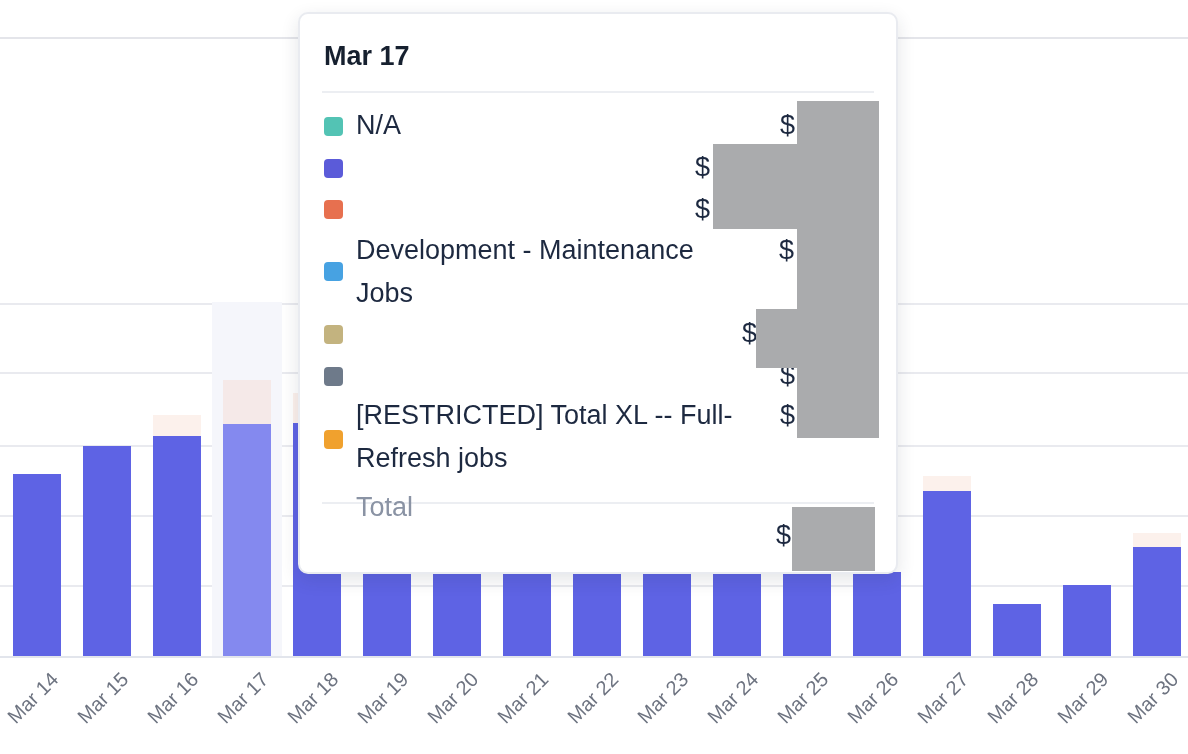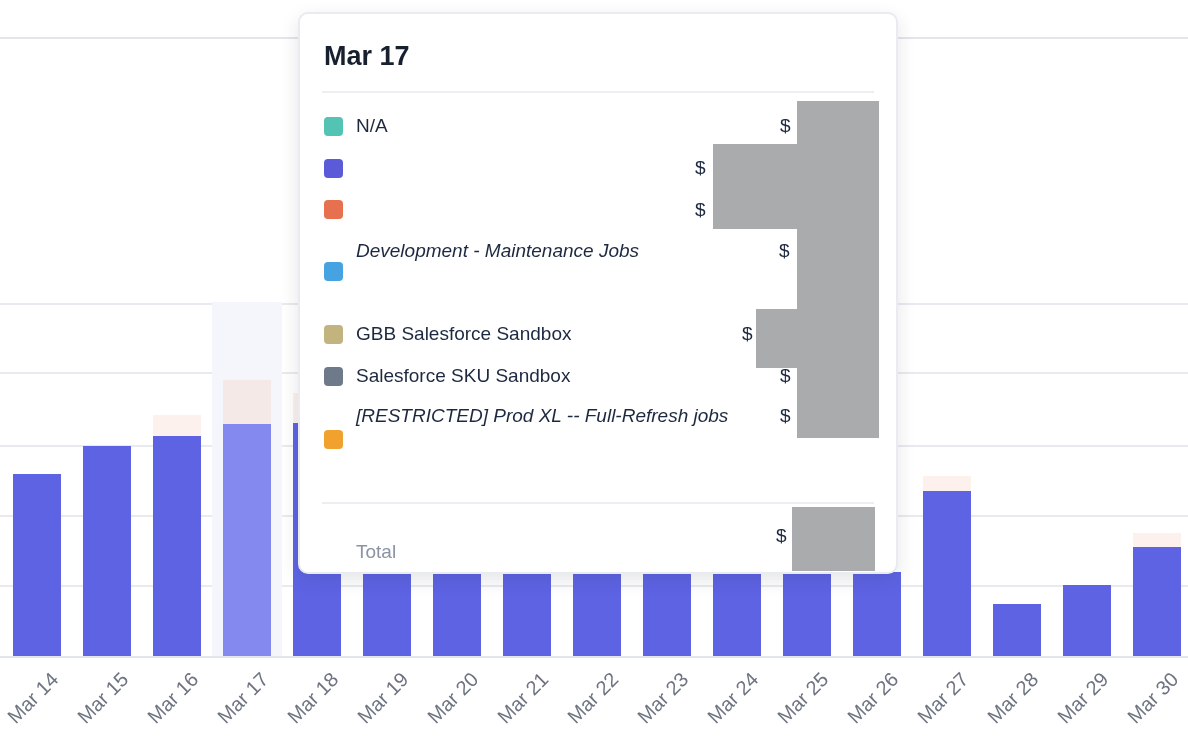--- a/index.html
+++ b/index.html
@@ -22,28 +22,28 @@
   
   #tooltip{
     position:absolute;left:298px;top:12px;width:600px;height:562px;background:#ffffff;
     border:2px solid #e9ebf0;border-radius:10px;box-sizing:border-box;
     box-shadow:0 6px 18px rgba(30,40,60,0.12);z-index:10;
   }
   .t-title{position:absolute;left:24px;top:27px;font-size:27px;font-weight:bold;color:#16202f;}
   .t-div{position:absolute;left:22px;right:22px;height:2px;background:#eceef2;}
   .d1{top:77px}.d2{top:488px}
   .swatch{position:absolute;left:24px;width:19px;height:19px;border-radius:4px;}
-  .tlabel,.tval{position:absolute;font-size:19px;line-height:43px;color:#1d2940;}
+  .tlabel,.tval{position:absolute;font-size:27px;line-height:43px;color:#1d2940;}
   .tlabel{left:56px;white-space:nowrap;}
-  .wrap{white-space:normal;font-style:italic;}
+  .wrap{white-space:normal;}
   .sw1{top:103px}.sw2{top:145px}.sw3{top:186px}.sw4{top:248px}.sw5{top:311px}.sw6{top:353px}.sw7{top:416px}
   .lb1{top:90px}.lb2{top:132px}.lb3{top:174px}.lb4{top:215px;width:380px}.lb5{top:298px}.lb6{top:340px}.lb7{top:380px;width:400px}
   .vl1{top:90px;left:480px}.vl2{top:132px;left:395px}.vl3{top:174px;left:395px}.vl4{top:215px;left:479px}
   .vl5{top:298px;left:442px}.vl6{top:340px;left:480px}.vl7{top:380px;left:480px}
-  .lb8{top:516px;color:#8a93a4}.vl8{top:500px;left:476px}
+  .lb8{top:472px;color:#8a93a4}.vl8{top:500px;left:476px}
   .redact{position:absolute;background:#aaabad;z-index:5;}
   .rx1{left:497px;top:87px;width:82px;height:337px}
   .rx2{left:413px;top:130px;width:84px;height:85px}
   .rx3{left:456px;top:295px;width:41px;height:59px}
   .rx4{left:492px;top:493px;width:83px;height:64px}
 </style>
 </head>
 <body>
 
 <div id="stage">
@@ -117,29 +117,27 @@
     <span class="tval vl2">$</span>
 
     <span class="swatch sw3" style="background: rgb(231, 112, 79);"></span>
     <span class="tval vl3">$</span>
 
     <span class="swatch sw4" style="background: rgb(71, 162, 226);"></span>
     <span class="tlabel lb4 wrap">Development - Maintenance Jobs</span>
     <span class="tval vl4">$</span>
 
     <span class="swatch sw5" style="background: rgb(195, 179, 127);"></span>
-    <span class="tlabel lb5">GBB Salesforce Sandbox</span>
     <span class="tval vl5">$</span>
 
     <span class="swatch sw6" style="background: rgb(110, 122, 138);"></span>
-    <span class="tlabel lb6">Salesforce SKU Sandbox</span>
     <span class="tval vl6">$</span>
 
     <span class="swatch sw7" style="background: rgb(240, 161, 46);"></span>
-    <span class="tlabel lb7 wrap">[RESTRICTED] Prod XL -- Full-Refresh jobs</span>
+    <span class="tlabel lb7 wrap">[RESTRICTED] Total XL -- Full-Refresh jobs</span>
     <span class="tval vl7">$</span>
 
     <div class="t-div d2"></div>
     <span class="tlabel lb8">Total</span>
     <span class="tval vl8">$</span>
 
     <div class="redact rx1"></div>
     <div class="redact rx2"></div>
     <div class="redact rx3"></div>
     <div class="redact rx4"></div>

